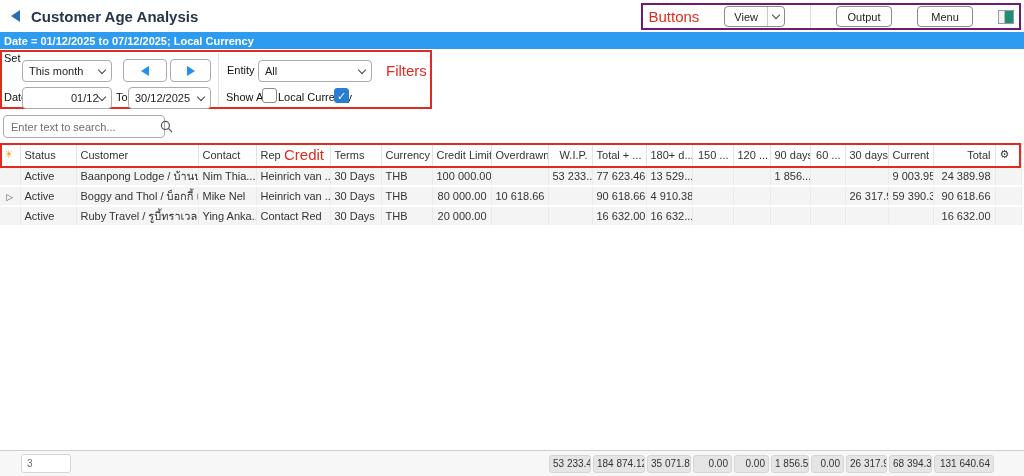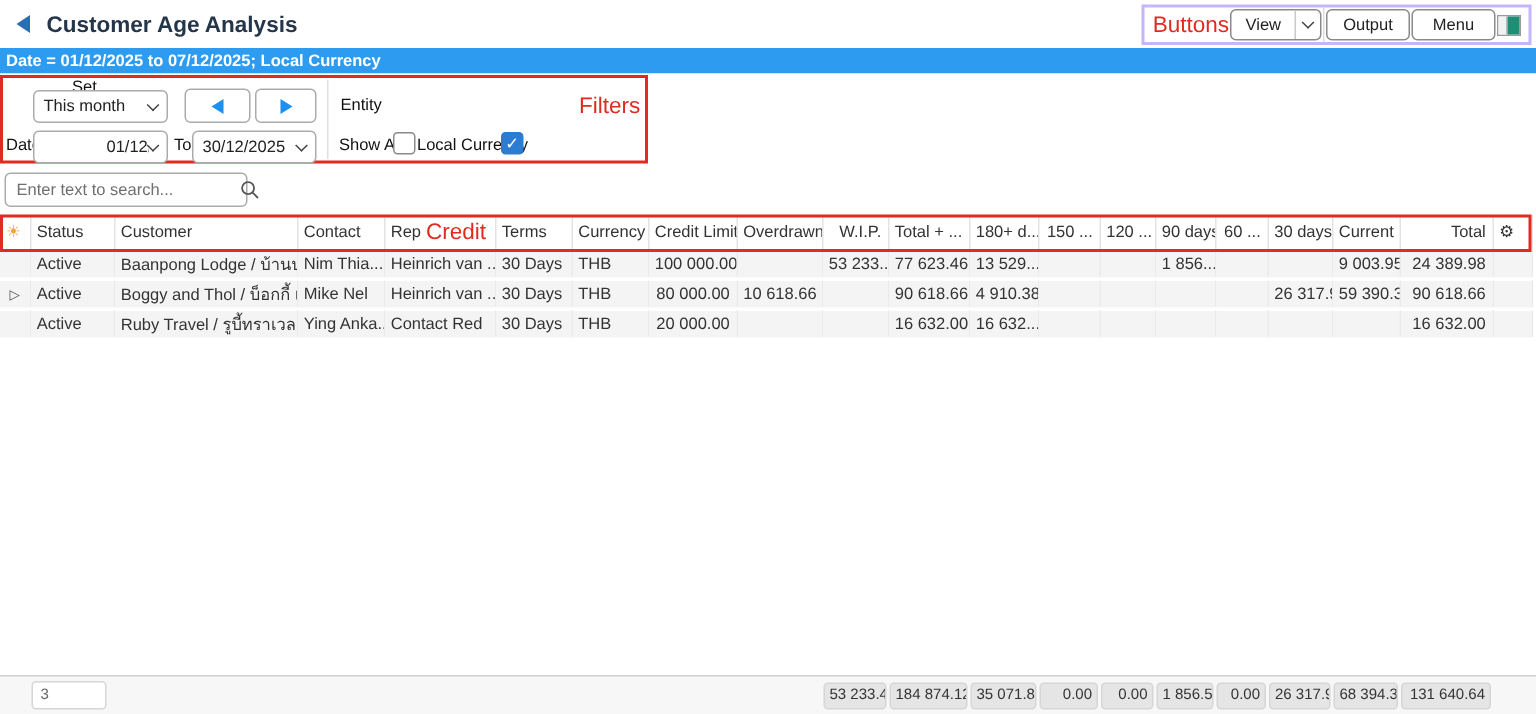--- a/index.html
+++ b/index.html
@@ -3,21 +3,21 @@
 <meta charset="utf-8">
 <style>
   * { box-sizing: border-box; margin: 0; padding: 0; }
   html,body { width:1024px; height:476px; overflow:hidden; }
   body { font-family:"Liberation Sans", sans-serif; background:#fff; color:#222; position:relative; font-size:11px; }
 
   
   .titlebar { height:32px; display:flex; align-items:center; position:relative; background:#fff; }
   .back-btn { margin-left:11px; width:0; height:0; border-top:6px solid transparent; border-bottom:6px solid transparent; border-right:9px solid #2a6db6; cursor:pointer; }
   .page-title { margin-left:11px; font-size:15px; font-weight:bold; color:#26364a; }
-  .btn-cluster { position:absolute; right:3px; top:3px; height:27px; border:2px solid #c4b5fd; display:flex; align-items:center; padding:0 5px; gap:1px; background:#fff; }
+  .btn-cluster { position:absolute; right:3px; top:3px; height:27px; border:2px solid #701a75; display:flex; align-items:center; padding:0 5px; gap:25px; background:#fff; }
   .ann-red { color:#e02b20; font-size:15px; white-space:nowrap; }
   .btn { height:21px; border:1px solid #8a8a8a; border-radius:4px; background:#fff; font-size:11px; color:#222; display:flex; align-items:center; justify-content:center; cursor:pointer; }
   .btn.plain { width:56px; }
   .split-btn { display:flex; height:21px; border:1px solid #8a8a8a; border-radius:4px; background:#fff; overflow:hidden; }
   .split-main { padding:0 9px; display:flex; align-items:center; font-size:11px; cursor:pointer; }
   .split-arrow { width:17px; display:flex; align-items:center; justify-content:center; border-left:1px solid #c9c9c9; cursor:pointer; }
   .chev { width:6px; height:6px; border-right:1px solid #444; border-bottom:1px solid #444; transform:rotate(45deg); margin-top:-3px; }
   .vsep { width:1px; height:23px; background:#dcdcdc; }
   .panel-icon { width:16px; height:14px; border:1px solid #9a9a9a; display:flex; cursor:pointer; background:#fff; }
   .panel-icon .pl { width:6px; background:#f2f2f2; border-right:1px solid #bbb; }
@@ -94,36 +94,40 @@
   </div>
 </div>
 
 <div class="bluebar">
   <span>Date = 01/12/2025 to 07/12/2025; Local Currency</span>
 </div>
 
 <div class="filters">
   <div class="filters-box"></div>
 
-  <span class="flabel" style="left:4px; top:3px;margin-left:44px;">Set</span>
+  <span class="flabel" style="left:4px; top:3px;">Set</span>
   <div class="dd" style="left:22px; top:11px; width:90px;">
     <span class="val">This month</span>
     <span class="chev"></span>
   </div>
 
   <div class="navbtn" style="left:123px; top:10px; width:44px;">
     <span class="tri-l"></span>
   </div>
   <div class="navbtn" style="left:170px; top:10px; width:41px;">
     <span class="tri-r"></span>
   </div>
 
   <div class="fsep"></div>
 
   <span class="flabel" style="left:227px; top:15px;">Entity</span>
+  <div class="dd" style="left:258px; top:11px; width:114px;">
+    <span class="val">All</span>
+    <span class="chev"></span>
+  </div>
 
   <span class="ann-red filters-ann">Filters</span>
 
   <span class="flabel" style="left:4px; top:42px;">Date</span>
   <div class="dd" style="left:22px; top:38px; width:90px;padding-left:48px;">
     <span class="val">01/12/2025</span>
     <span class="chev"></span>
   </div>
   <span class="flabel" style="left:116px; top:42px;">To</span>
   <div class="dd" style="left:128px; top:38px; width:83px;">

